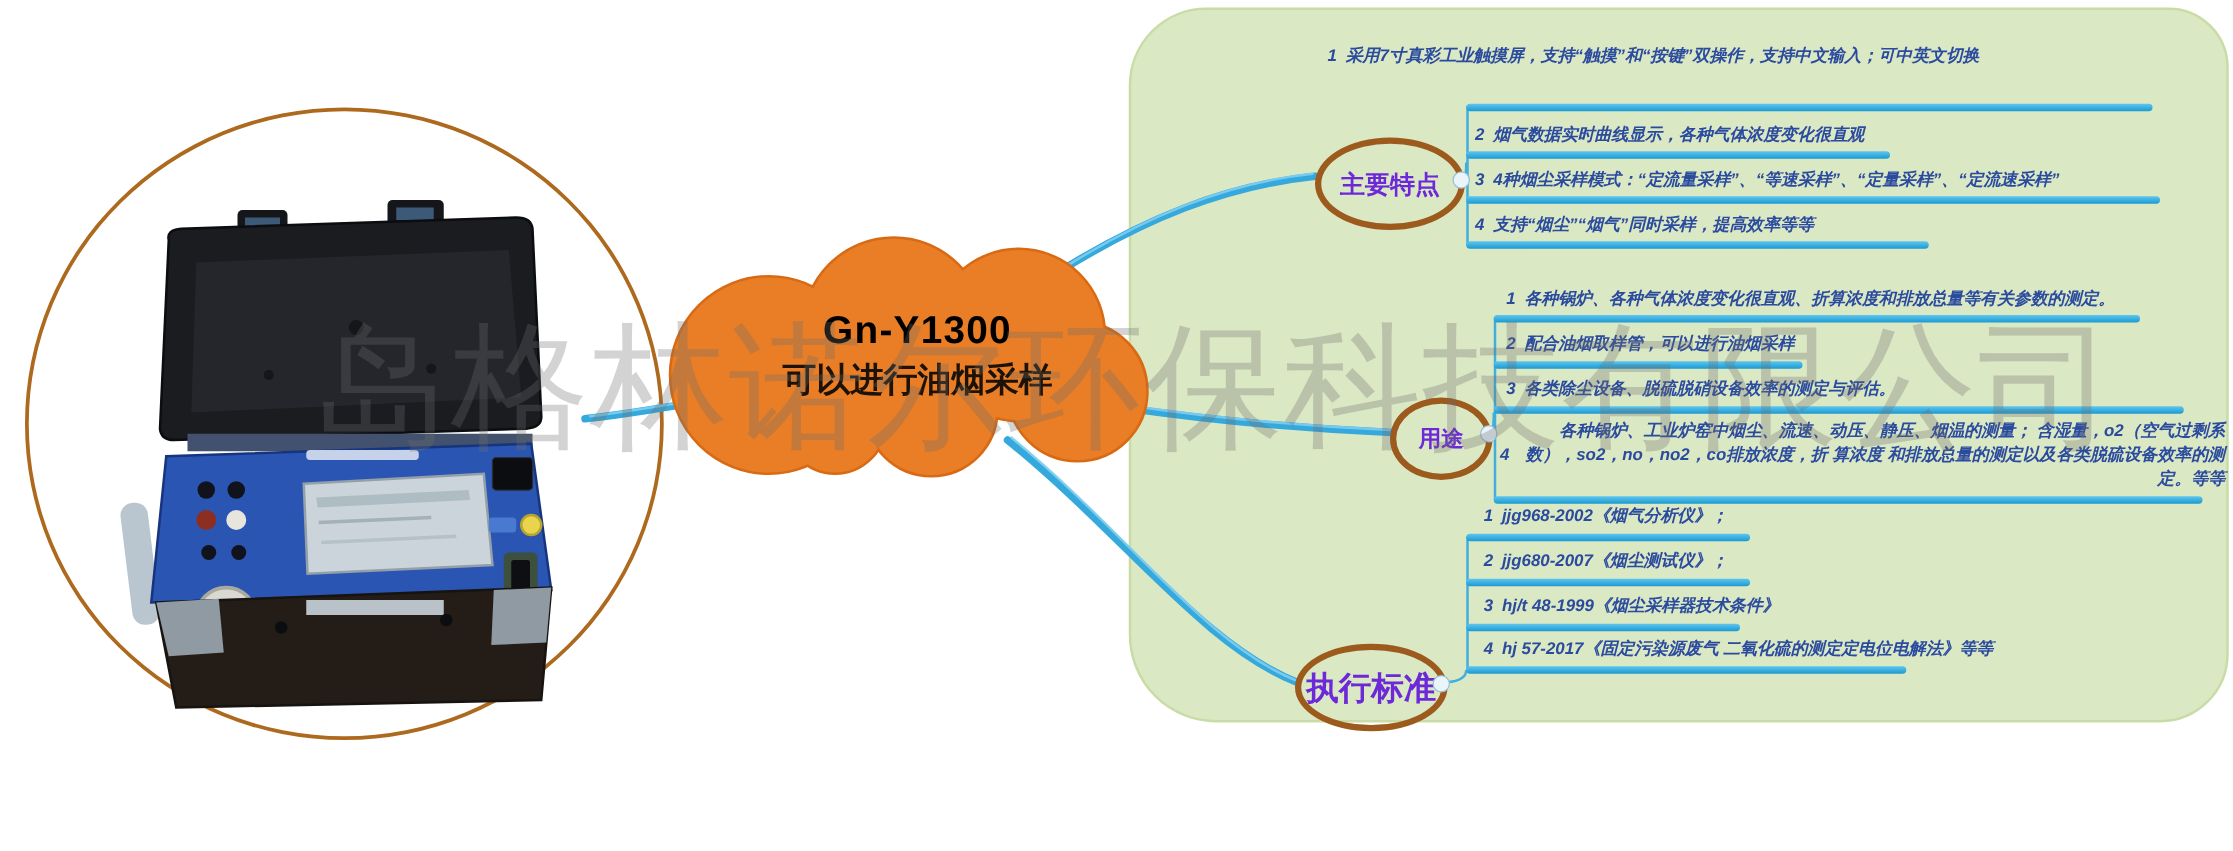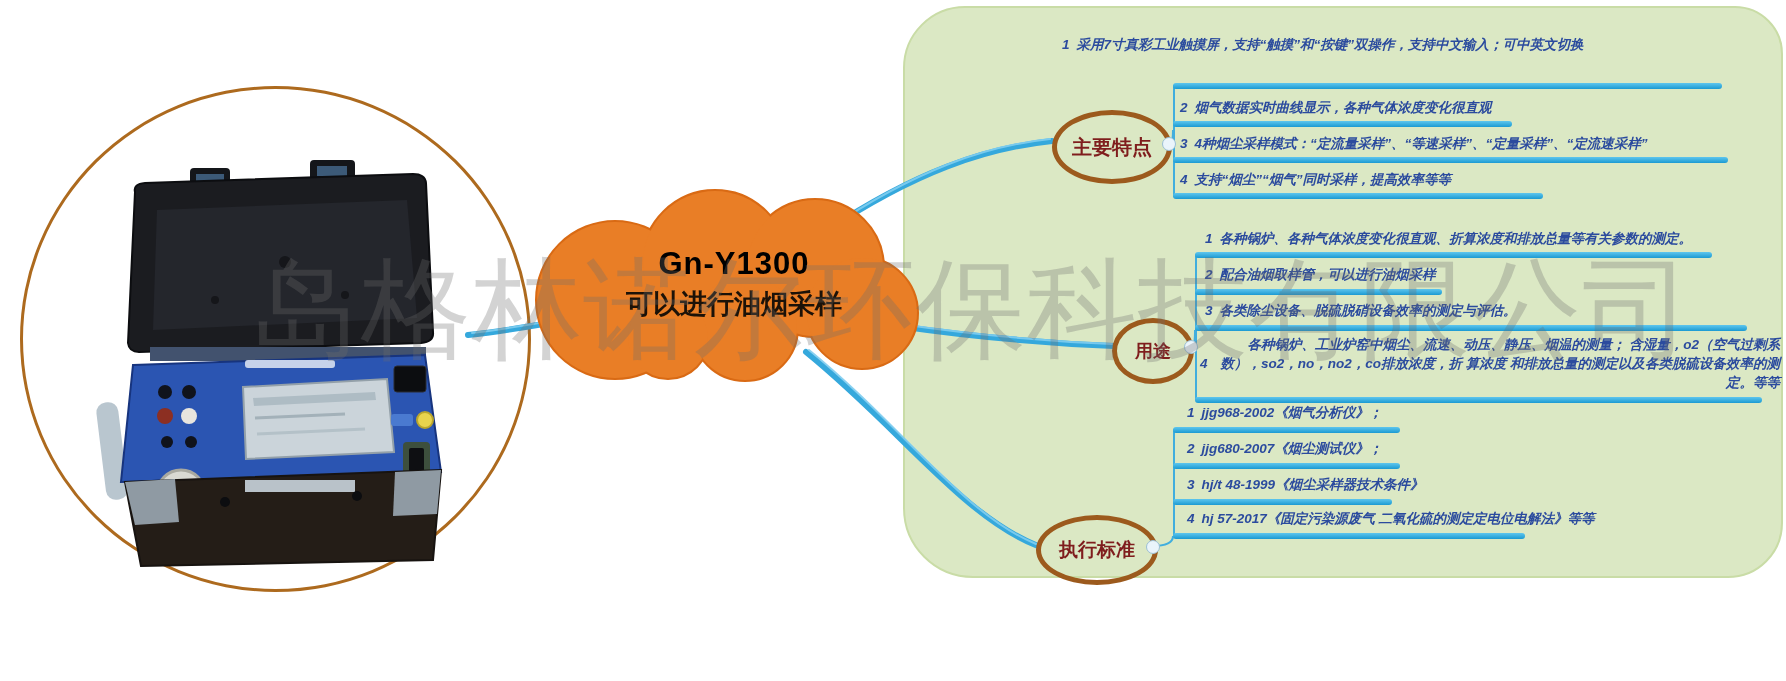--- a/index.html
+++ b/index.html
@@ -20,21 +20,21 @@
 
   
   .cloud-svg{position:absolute;left:0;top:0;z-index:6;pointer-events:none;}
   .cloud-text{position:absolute;left:558px;top:246px;width:352px;text-align:center;z-index:7;}
   .cloud-text .model{font-size:31px;font-weight:bold;color:#000000;letter-spacing:1px;}
   .cloud-text .name{font-size:27px;font-weight:bold;color:#1c1208;margin-top:4px;}
 
   
   .topic{position:absolute;border:5px solid #9c5a1d;border-radius:50%;z-index:5;
     display:flex;align-items:center;justify-content:center;background:transparent;}
-  .topic .lbl{font-weight:bold;color:#7f1d1d;}
+  .topic .lbl{font-weight:bold;color:#6d28d9;}
   .nub{position:absolute;width:12px;height:12px;border-radius:50%;z-index:5;
     background:#eaf4fb;border:1px solid #9bbfd4;}
 
   
   .vline{position:absolute;width:2px;background:#41aede;z-index:4;}
   .bar{position:absolute;height:6px;border-radius:3px;z-index:4;
     background:linear-gradient(#5ec6ee,#1b9ad2);}
   .item{position:absolute;display:flex;align-items:center;gap:7px;z-index:5;
     color:#2b4b9e;font-weight:bold;font-style:italic;font-size:13.5px;line-height:1.4;}
   .item .num{flex:0 0 auto;}
@@ -201,21 +201,21 @@
   </div>
   <div class="bar" style="left:1195px;top:325px;width:552px;"></div>
 
   <div class="item wrap" style="left:1200px;top:336px;width:580px;">
     <span class="num">4</span>
     <span class="txt">各种锅炉、工业炉窑中烟尘、流速、动压、静压、烟温的测量； 含湿量，o2（空气过剩系数），so2，no，no2，co排放浓度，折 算浓度 和排放总量的测定以及各类脱硫设备效率的测定。等等</span>
   </div>
   <div class="bar" style="left:1195px;top:397px;width:567px;"></div>
 
   <div class="topic" style="left:1036px;top:515px;width:112px;height:60px;">
-    <span class="lbl" style="font-size:19px;">执行标准</span>
+    <span class="lbl" style="font-size:26px;">执行标准</span>
   </div>
   <div class="nub" style="left:1146px;top:540px;"></div>
 
   <div class="item" style="left:1187px;top:404px;">
     <span class="num">1</span>
     <span class="txt">jjg968-2002《烟气分析仪》；</span>
   </div>
   <div class="bar" style="left:1173px;top:427px;width:227px;"></div>
 
   <div class="item" style="left:1187px;top:440px;">

